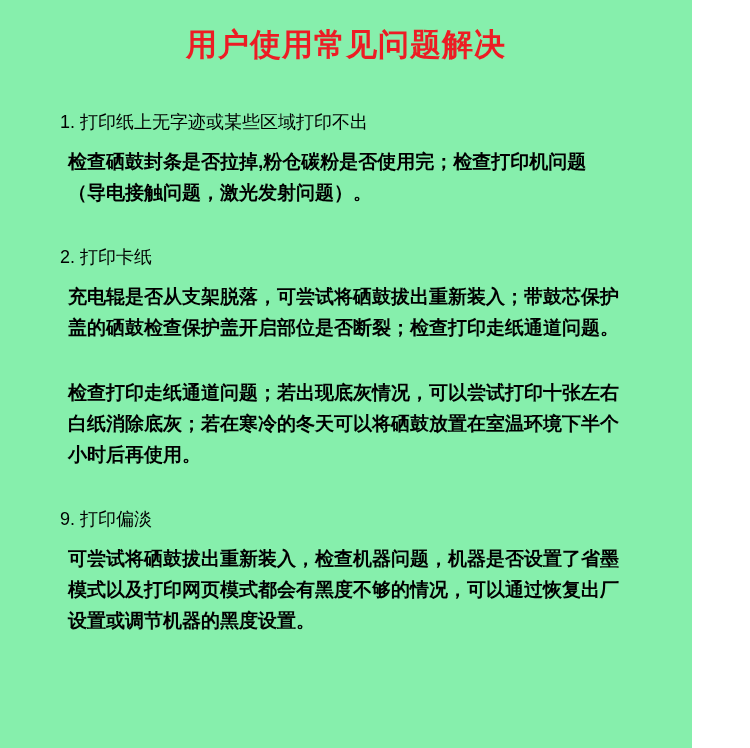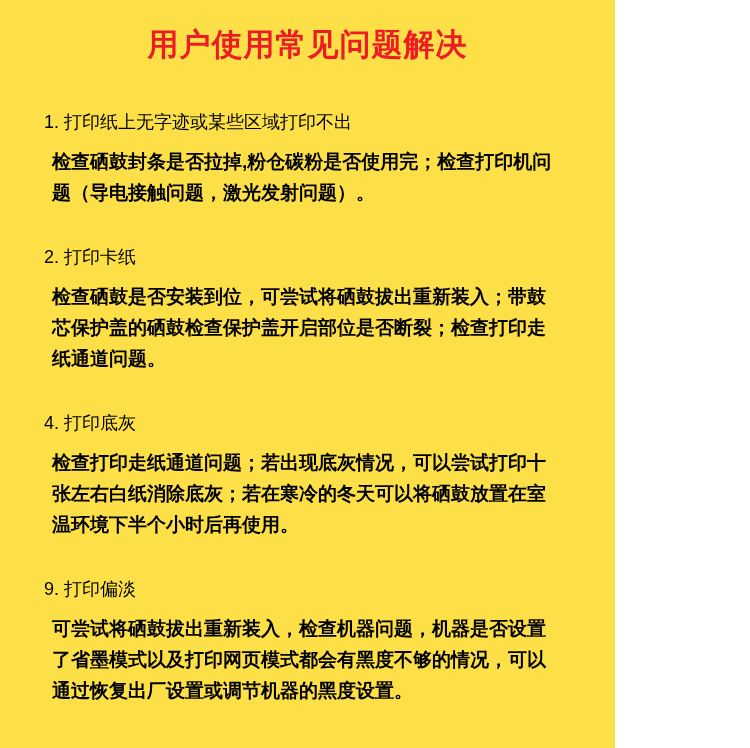--- a/index.html
+++ b/index.html
@@ -2,39 +2,39 @@
 <html><head>
 <meta charset="utf-8">
 <style>
   html, body {
     margin: 0;
     padding: 0;
     background: #ffffff;
   }
   .page {
     position: relative;
-    width: 615px;
+    width: 692px;
     height: 748px;
-    background: #fde047;
+    background: #86efac;
     overflow: hidden;
     font-family: "Liberation Sans", sans-serif;
     color: #000000;
   }
   .page-title {
     margin: 28px 0 0 0;
     font-size: 31px;
     line-height: 34px;
     font-weight: bold;
     letter-spacing: 1px;
     text-align: center;
     color: #ed1c24;
   }
   .content {
     margin-top: 45px;
-    padding: 0 44px;
+    padding: 0 60px;
   }
   .faq-section {
     margin: 0 0 34px 0;
   }
   .sec-heading {
     font-size: 18px;
     font-weight: 400;
     line-height: 31px;
     margin: 0;
   }
@@ -56,28 +56,27 @@
 
   <div class="content">
 
     <div class="faq-section">
       <p class="sec-heading">1. 打印纸上无字迹或某些区域打印不出</p>
       <p class="sec-body">检查硒鼓封条是否拉掉,粉仓碳粉是否使用完；检查打印机问题（导电接触问题，激光发射问题）。</p>
     </div>
 
     <div class="faq-section">
       <p class="sec-heading">2. 打印卡纸</p>
-      <p class="sec-body">检查硒鼓是否安装到位，可尝试将硒鼓拔出重新装入；带鼓芯保护盖的硒鼓检查保护盖开启部位是否断裂；检查打印走纸通道问题。</p>
+      <p class="sec-body">充电辊是否从支架脱落，可尝试将硒鼓拔出重新装入；带鼓芯保护盖的硒鼓检查保护盖开启部位是否断裂；检查打印走纸通道问题。</p>
     </div>
 
     <div class="faq-section">
     </div>
 
     <div class="faq-section">
-      <p class="sec-heading">4. 打印底灰</p>
       <p class="sec-body">检查打印走纸通道问题；若出现底灰情况，可以尝试打印十张左右白纸消除底灰；若在寒冷的冬天可以将硒鼓放置在室温环境下半个小时后再使用。</p>
     </div>
 
     <div class="faq-section">
       <p class="sec-heading">9. 打印偏淡</p>
       <p class="sec-body">可尝试将硒鼓拔出重新装入，检查机器问题，机器是否设置了省墨模式以及打印网页模式都会有黑度不够的情况，可以通过恢复出厂设置或调节机器的黑度设置。</p>
     </div>
 
   </div>
 </div>

